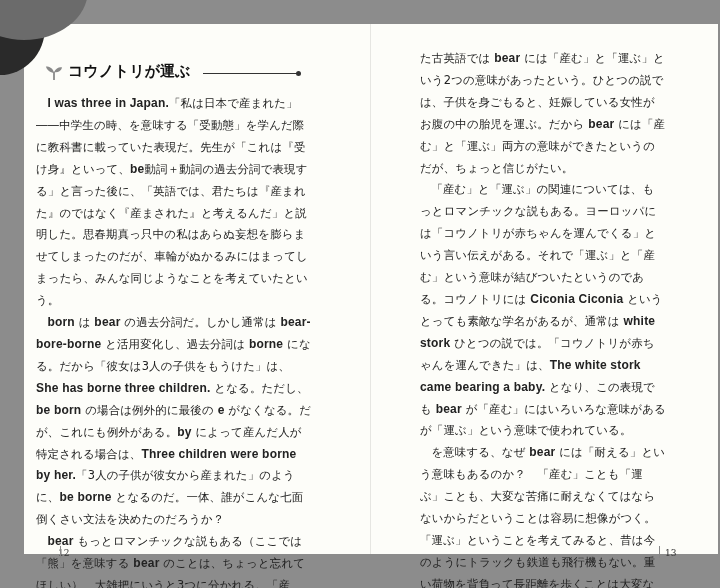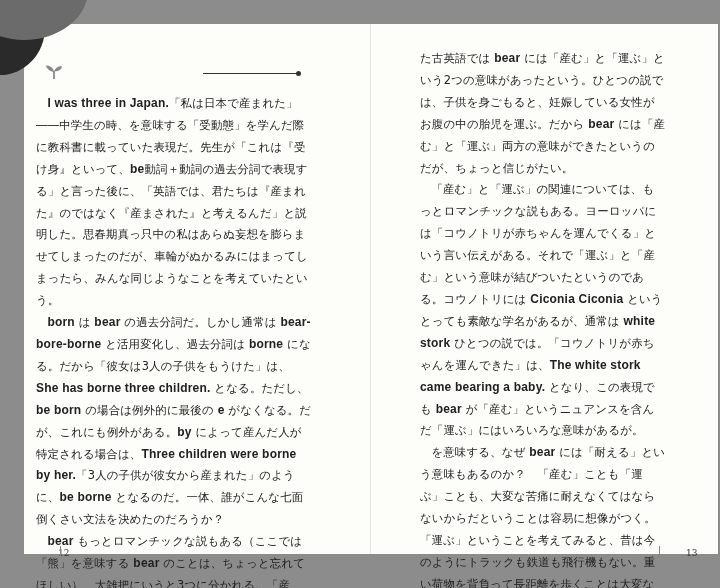--- a/index.html
+++ b/index.html
@@ -44,48 +44,49 @@
   .col-right { left:420px; top:48px; width:246px; }
   .col p { margin:0; text-indent:1em; }
   .col p.noindent { text-indent:0; }
   .col b { font-weight:bold; font-family:"Liberation Sans", sans-serif; font-size:12px; }
   .pagenum {
     position:absolute; font-size:9px; color:#333;
     font-family:"DejaVu Serif", serif;
   }
   .pagenum-left { left:46px; top:548px;margin-left:12px; }
   .pagenum-left-bar { position:absolute; left:60px; top:546px; width:1px; height:12px; background:#888; }
-  .pagenum-right { left:686px; top:548px; }
+  .pagenum-right { left:665px; top:548px; }
   .pagenum-right-bar { position:absolute; left:659px; top:546px; width:1px; height:12px; background:#888; }
 </style>
 </head>
 <body>
 
 <div class="paper"></div>
 <div class="gutter"></div>
 <div class="deco-circle-dark"></div>
 <div class="deco-circle-light"></div>
 
 <div class="heading">
   <svg class="sprout" viewBox="0 0 20 20">
     <path d="M10 19 L10 10" stroke="#8a8a8a" stroke-width="2" fill="none"></path>
     <path d="M10 11 C6 11 2 8 1 4 C5 4 9 6 10 11 Z" fill="#8a8a8a"></path>
     <path d="M10 10 C12 6 16 4 19 5 C18 9 14 11 10 10 Z" fill="#8a8a8a"></path>
   </svg>
+  <span>コウノトリが運ぶ</span>
 </div>
 <div class="heading-rule"></div>
 <div class="heading-rule-dot"></div>
 
 <div class="col col-left" id="col-left">
     <p><b>I was three in Japan.</b><span>「私は日本で産まれた」――中学生の時、を意味する「受動態」を学んだ際に教科書に載っていた表現だ。先生が「これは『受け身』といって、</span><b>be</b><span>動詞＋動詞の過去分詞で表現する」と言った後に、「英語では、君たちは『産まれた』のではなく『産まされた』と考えるんだ」と説明した。思春期真っ只中の私はあらぬ妄想を膨らませてしまったのだが、車輪がぬかるみにはまってしまったら、みんな同じようなことを考えていたという。</span></p>
     <p><b>born</b><span> は </span><b>bear</b><span> の過去分詞だ。しかし通常は </span><b>bear-bore-borne</b><span> と活用変化し、過去分詞は </span><b>borne</b><span> になる。だから「彼女は3人の子供をもうけた」は、</span><b>She has borne three children.</b><span> となる。ただし、</span><b>be born</b><span> の場合は例外的に最後の </span><b>e</b><span> がなくなる。だが、これにも例外がある。</span><b>by</b><span> によって産んだ人が特定される場合は、</span><b>Three children were borne by her.</b><span>「3人の子供が彼女から産まれた」のように、</span><b>be borne</b><span> となるのだ。一体、誰がこんな七面倒くさい文法を決めたのだろうか？</span></p>
     <p><b>bear</b><span> もっとロマンチックな説もある（ここでは「熊」を意味する </span><b>bear</b><span> のことは、ちょっと忘れてほしい）、大雑把にいうと3つに分かれる。「産む」と「運ぶ」、そして「耐える」だ。語源辞典をいろいろ調べてみたら、もともと5世紀の中頃から11世紀末まで使われてい</span></p>
   </div>
 <div class="col col-right" id="col-right">
     <p class="noindent"><span>た古英語では </span><b>bear</b><span> には「産む」と「運ぶ」という2つの意味があったという。ひとつの説では、子供を身ごもると、妊娠している女性がお腹の中の胎児を運ぶ。だから </span><b>bear</b><span> には「産む」と「運ぶ」両方の意味ができたというのだが、ちょっと信じがたい。</span></p>
-    <p><span>「産む」と「運ぶ」の関連については、もっとロマンチックな説もある。ヨーロッパには「コウノトリが赤ちゃんを運んでくる」という言い伝えがある。それで「運ぶ」と「産む」という意味が結びついたというのである。コウノトリには </span><b>Ciconia Ciconia</b><span> というとっても素敵な学名があるが、通常は </span><b>white stork</b><span> ひとつの説では。「コウノトリが赤ちゃんを運んできた」は、</span><b>The white stork came bearing a baby.</b><span> となり、この表現でも </span><b>bear</b><span> が「産む」というニュアンスを含んだ「運ぶ」にはいろいろな意味があるが。</span></p>
+    <p><span>「産む」と「運ぶ」の関連については、もっとロマンチックな説もある。ヨーロッパには「コウノトリが赤ちゃんを運んでくる」という言い伝えがある。それで「運ぶ」と「産む」という意味が結びついたというのである。コウノトリには </span><b>Ciconia Ciconia</b><span> というとっても素敵な学名があるが、通常は </span><b>white stork</b><span> ひとつの説では。「コウノトリが赤ちゃんを運んできた」は、</span><b>The white stork came bearing a baby.</b><span> となり、この表現でも </span><b>bear</b><span> が「産む」にはいろいろな意味があるが「運ぶ」という意味で使われている。</span></p>
     <p><span>を意味する、なぜ </span><b>bear</b><span> には「耐える」という意味もあるのか？　「産む」ことも「運ぶ」ことも、大変な苦痛に耐えなくてはならないからだということは容易に想像がつく。「運ぶ」ということを考えてみると、昔は今のようにトラックも鉄道も飛行機もない。重い荷物を背負って長距離を歩くことは大変なことだっただろうし、荷車に荷物を積んで運んだとしても、それを押して急な坂道を上らなければならなかっただろう。車輪がぬかるみにはまってしまったら、そこから抜け出すのも容易ではなかった。きっと「運搬＝苦痛＝忍耐」と考えられていたに違いない。</span></p>
   </div>
 
 <div class="pagenum pagenum-left">12</div>
 <div class="pagenum-left-bar"></div>
 <div class="pagenum-right-bar"></div>
 <div class="pagenum pagenum-right">13</div>
 
 </body></html>

